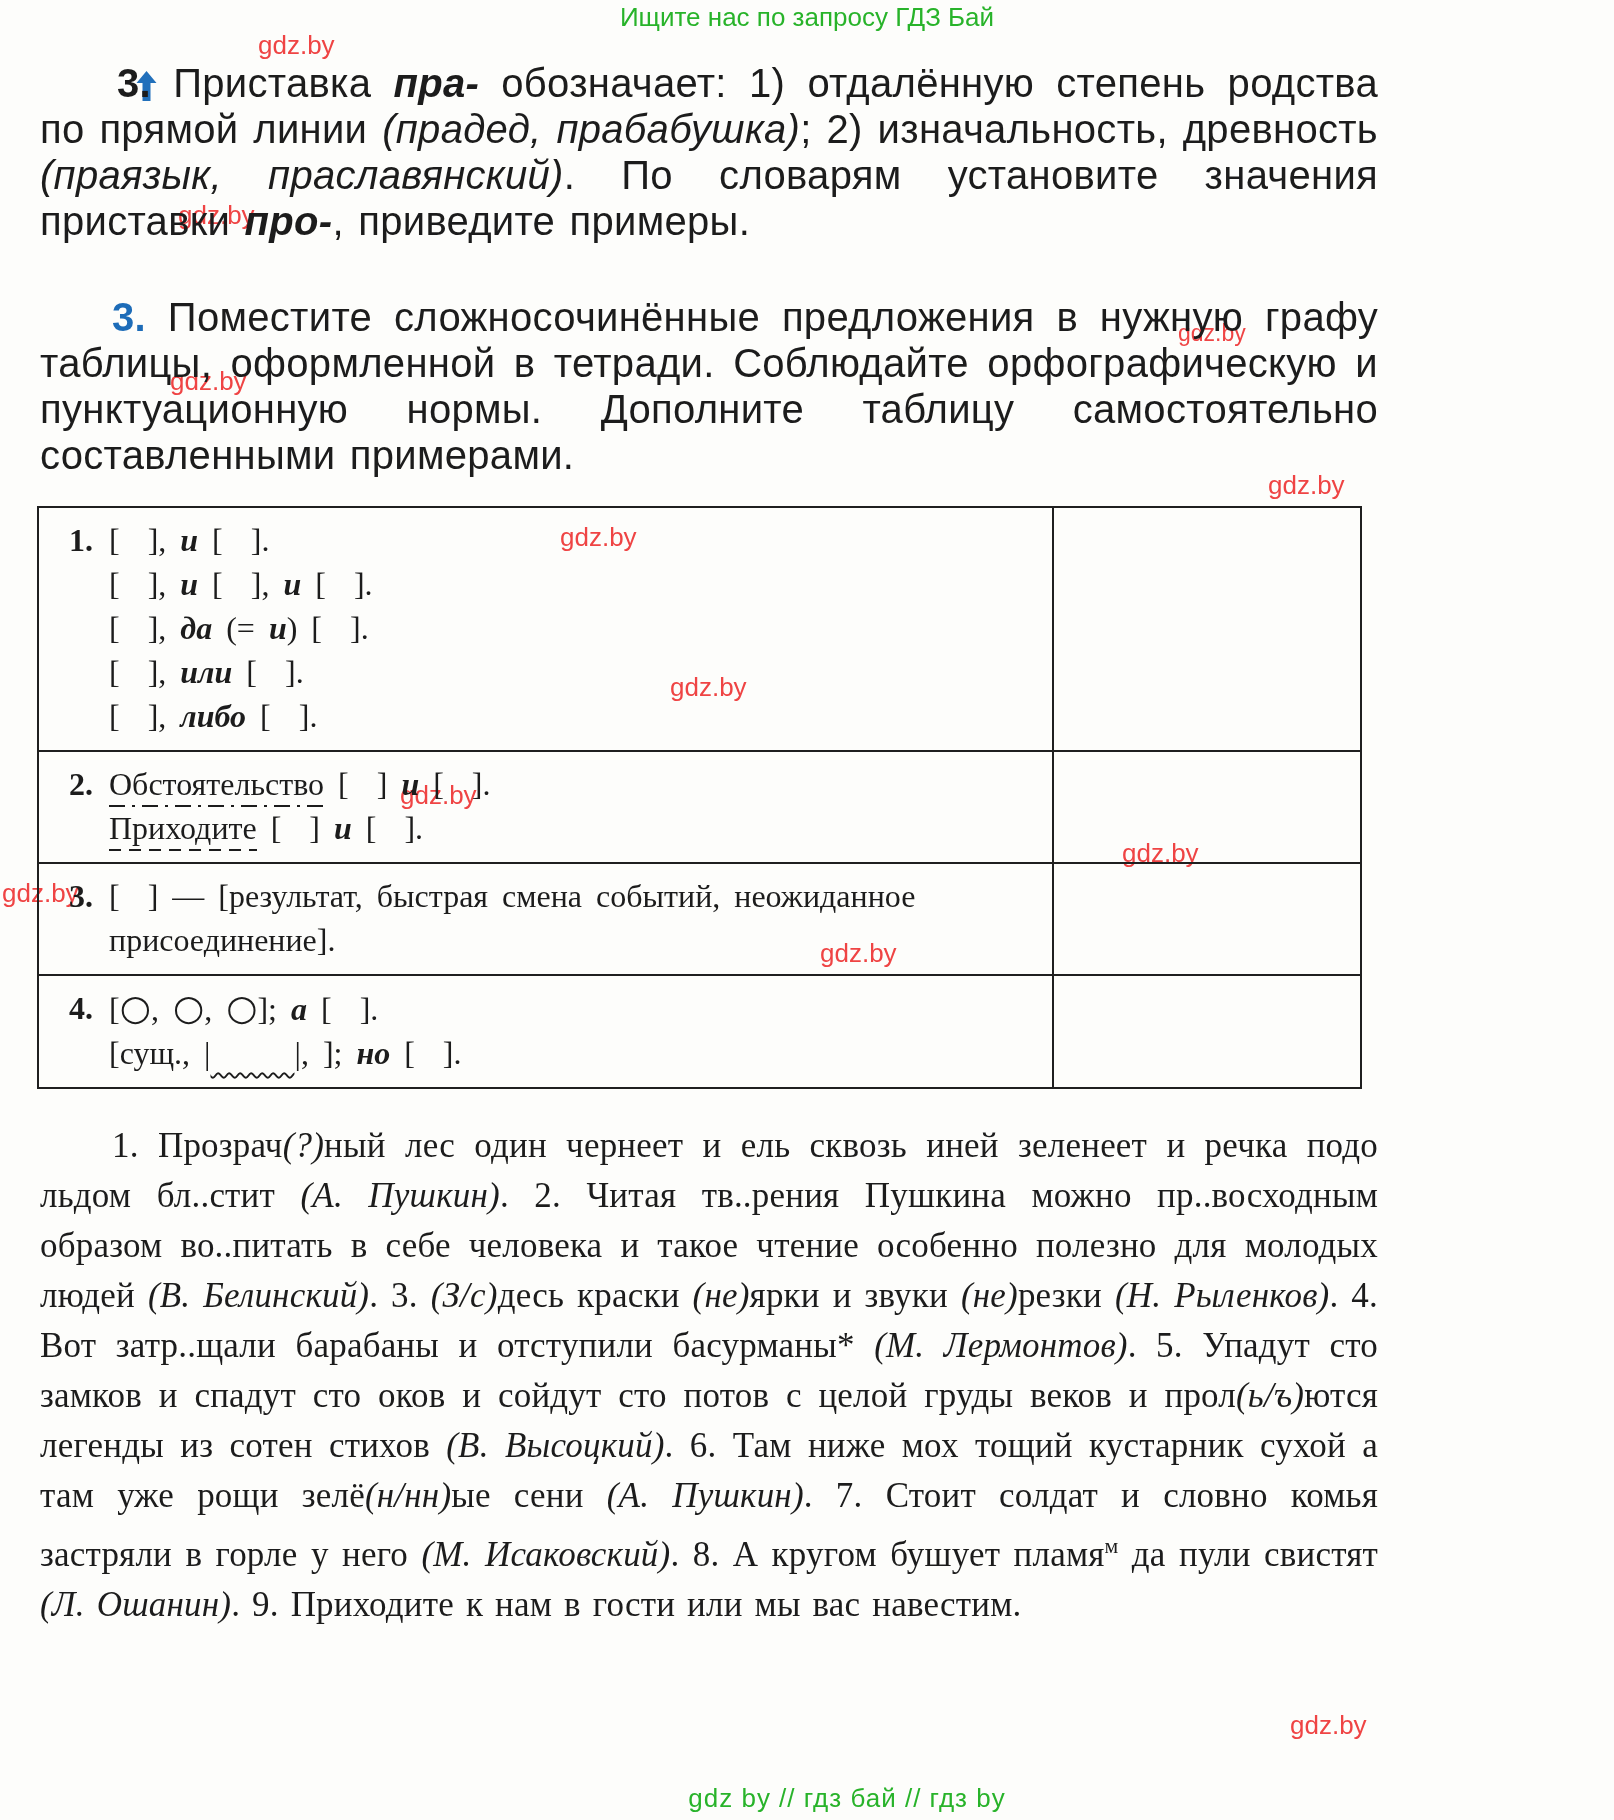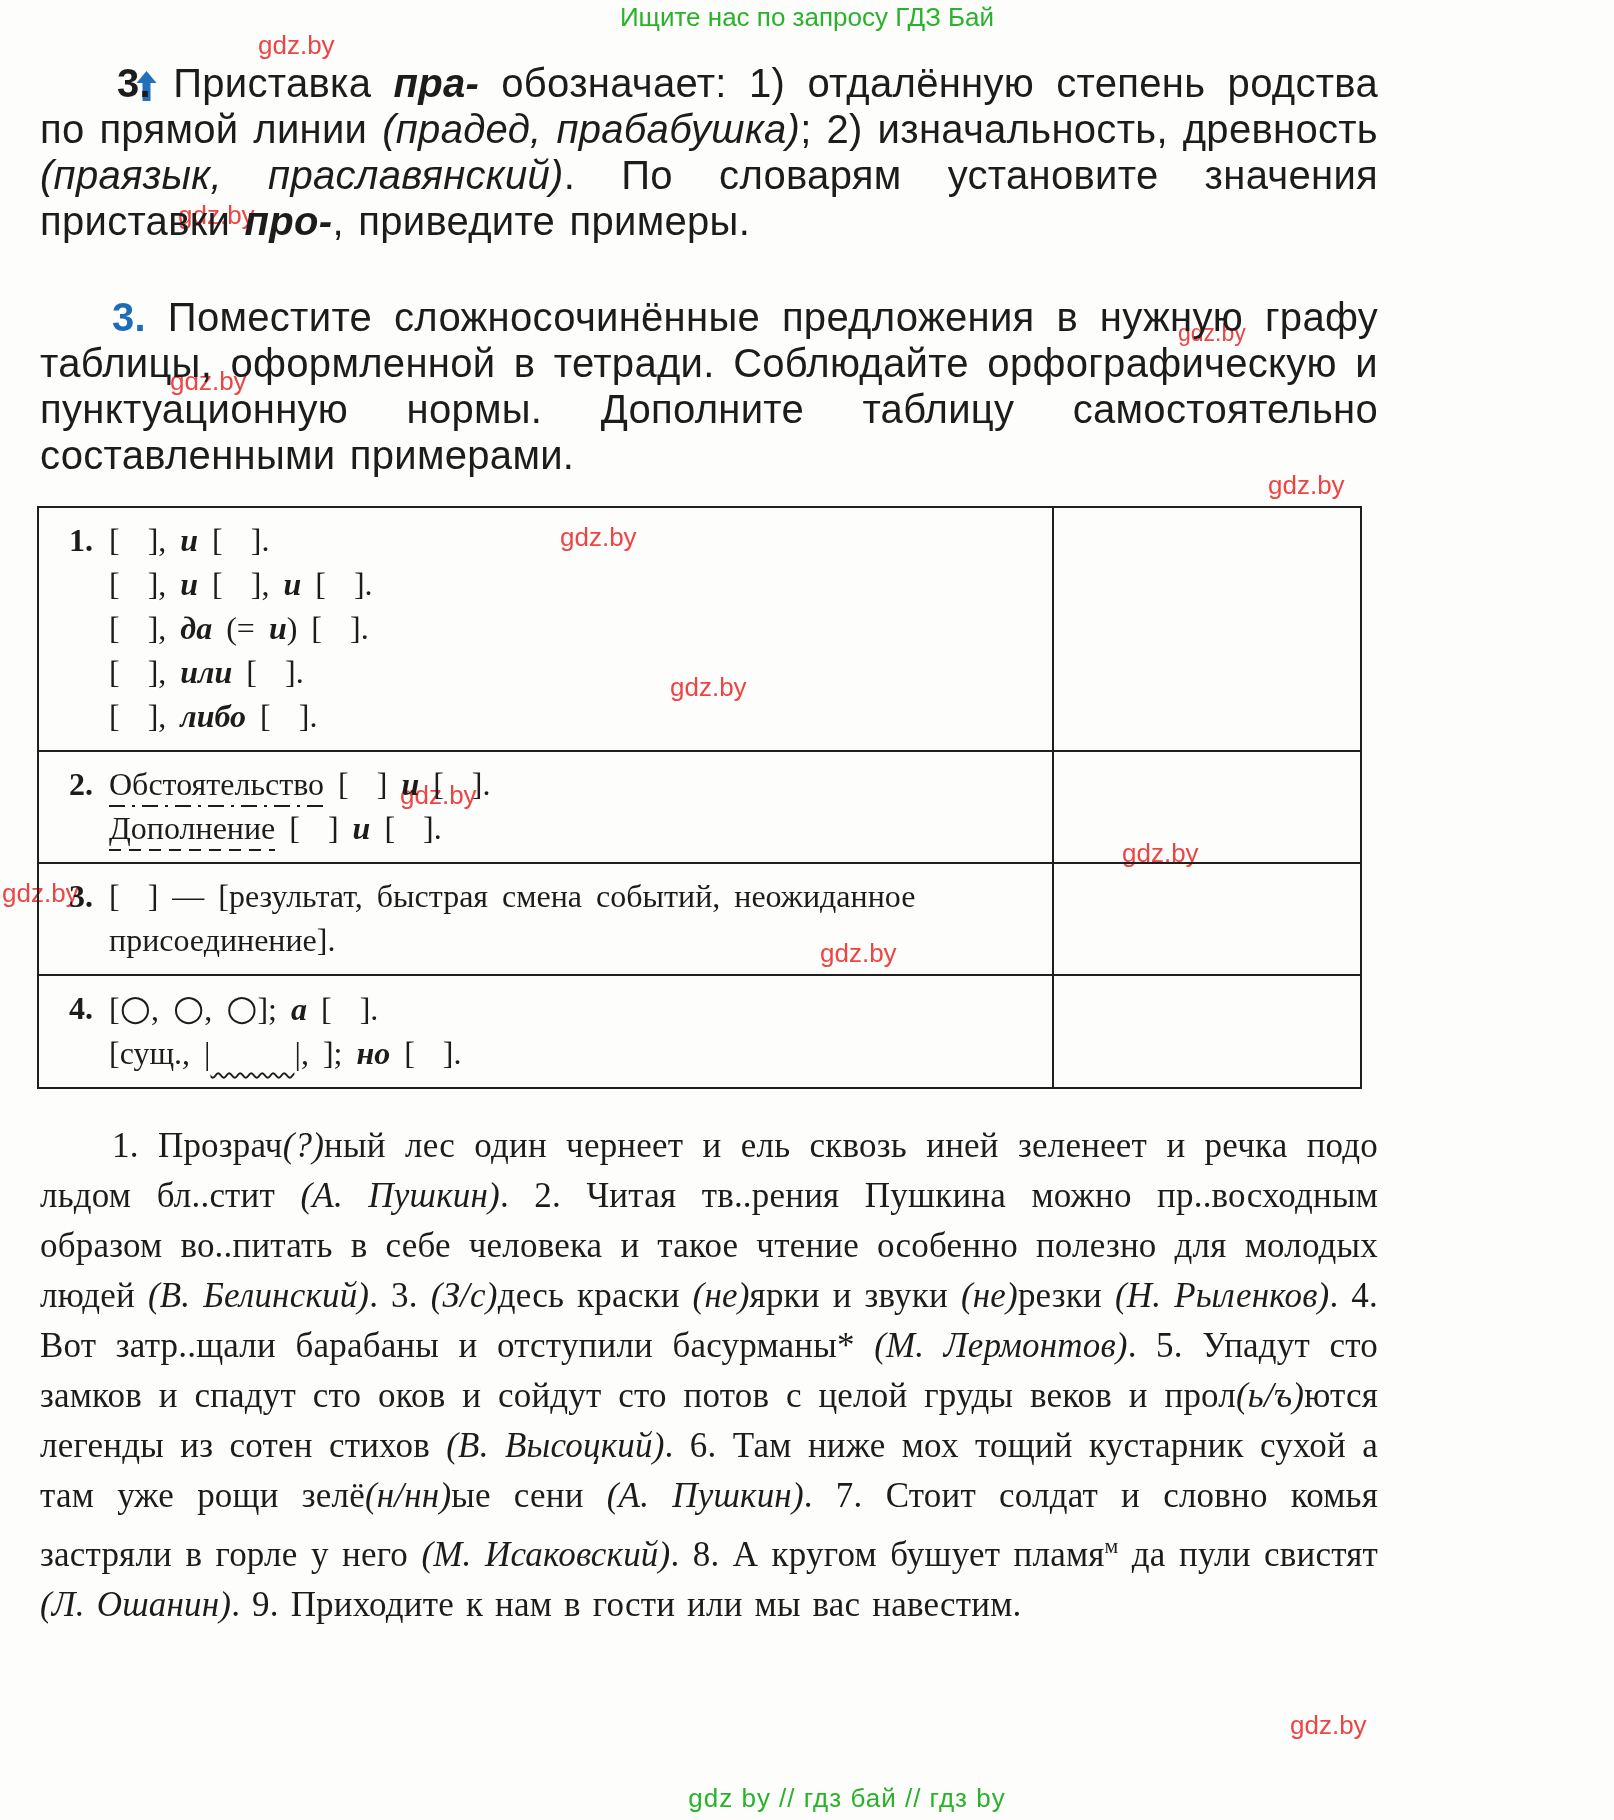--- a/index.html
+++ b/index.html
@@ -104,21 +104,21 @@
           </div>
         </td>
         <td class="answer-cell"></td>
       </tr>
       <tr>
         <td class="schema-cell">
           <div class="schema-row">
             <div class="row-num">2.</div>
             <div class="lines">
               <div class="line"><span class="u-dashdot">Обстоятельство</span><span>  [&nbsp;&nbsp;] </span><span class="bi">и</span><span> [&nbsp;&nbsp;].</span></div>
-              <div class="line"><span class="u-dash">Дополнение</span><span>  [&nbsp;&nbsp;] </span><span class="bi">и</span><span> [&nbsp;&nbsp;].</span></div>
+              <div class="line"><span class="u-dash">Приходите</span><span>  [&nbsp;&nbsp;] </span><span class="bi">и</span><span> [&nbsp;&nbsp;].</span></div>
             </div>
           </div>
         </td>
         <td class="answer-cell"></td>
       </tr>
       <tr>
         <td class="schema-cell">
           <div class="schema-row">
             <div class="row-num">3.</div>
             <div class="lines">

